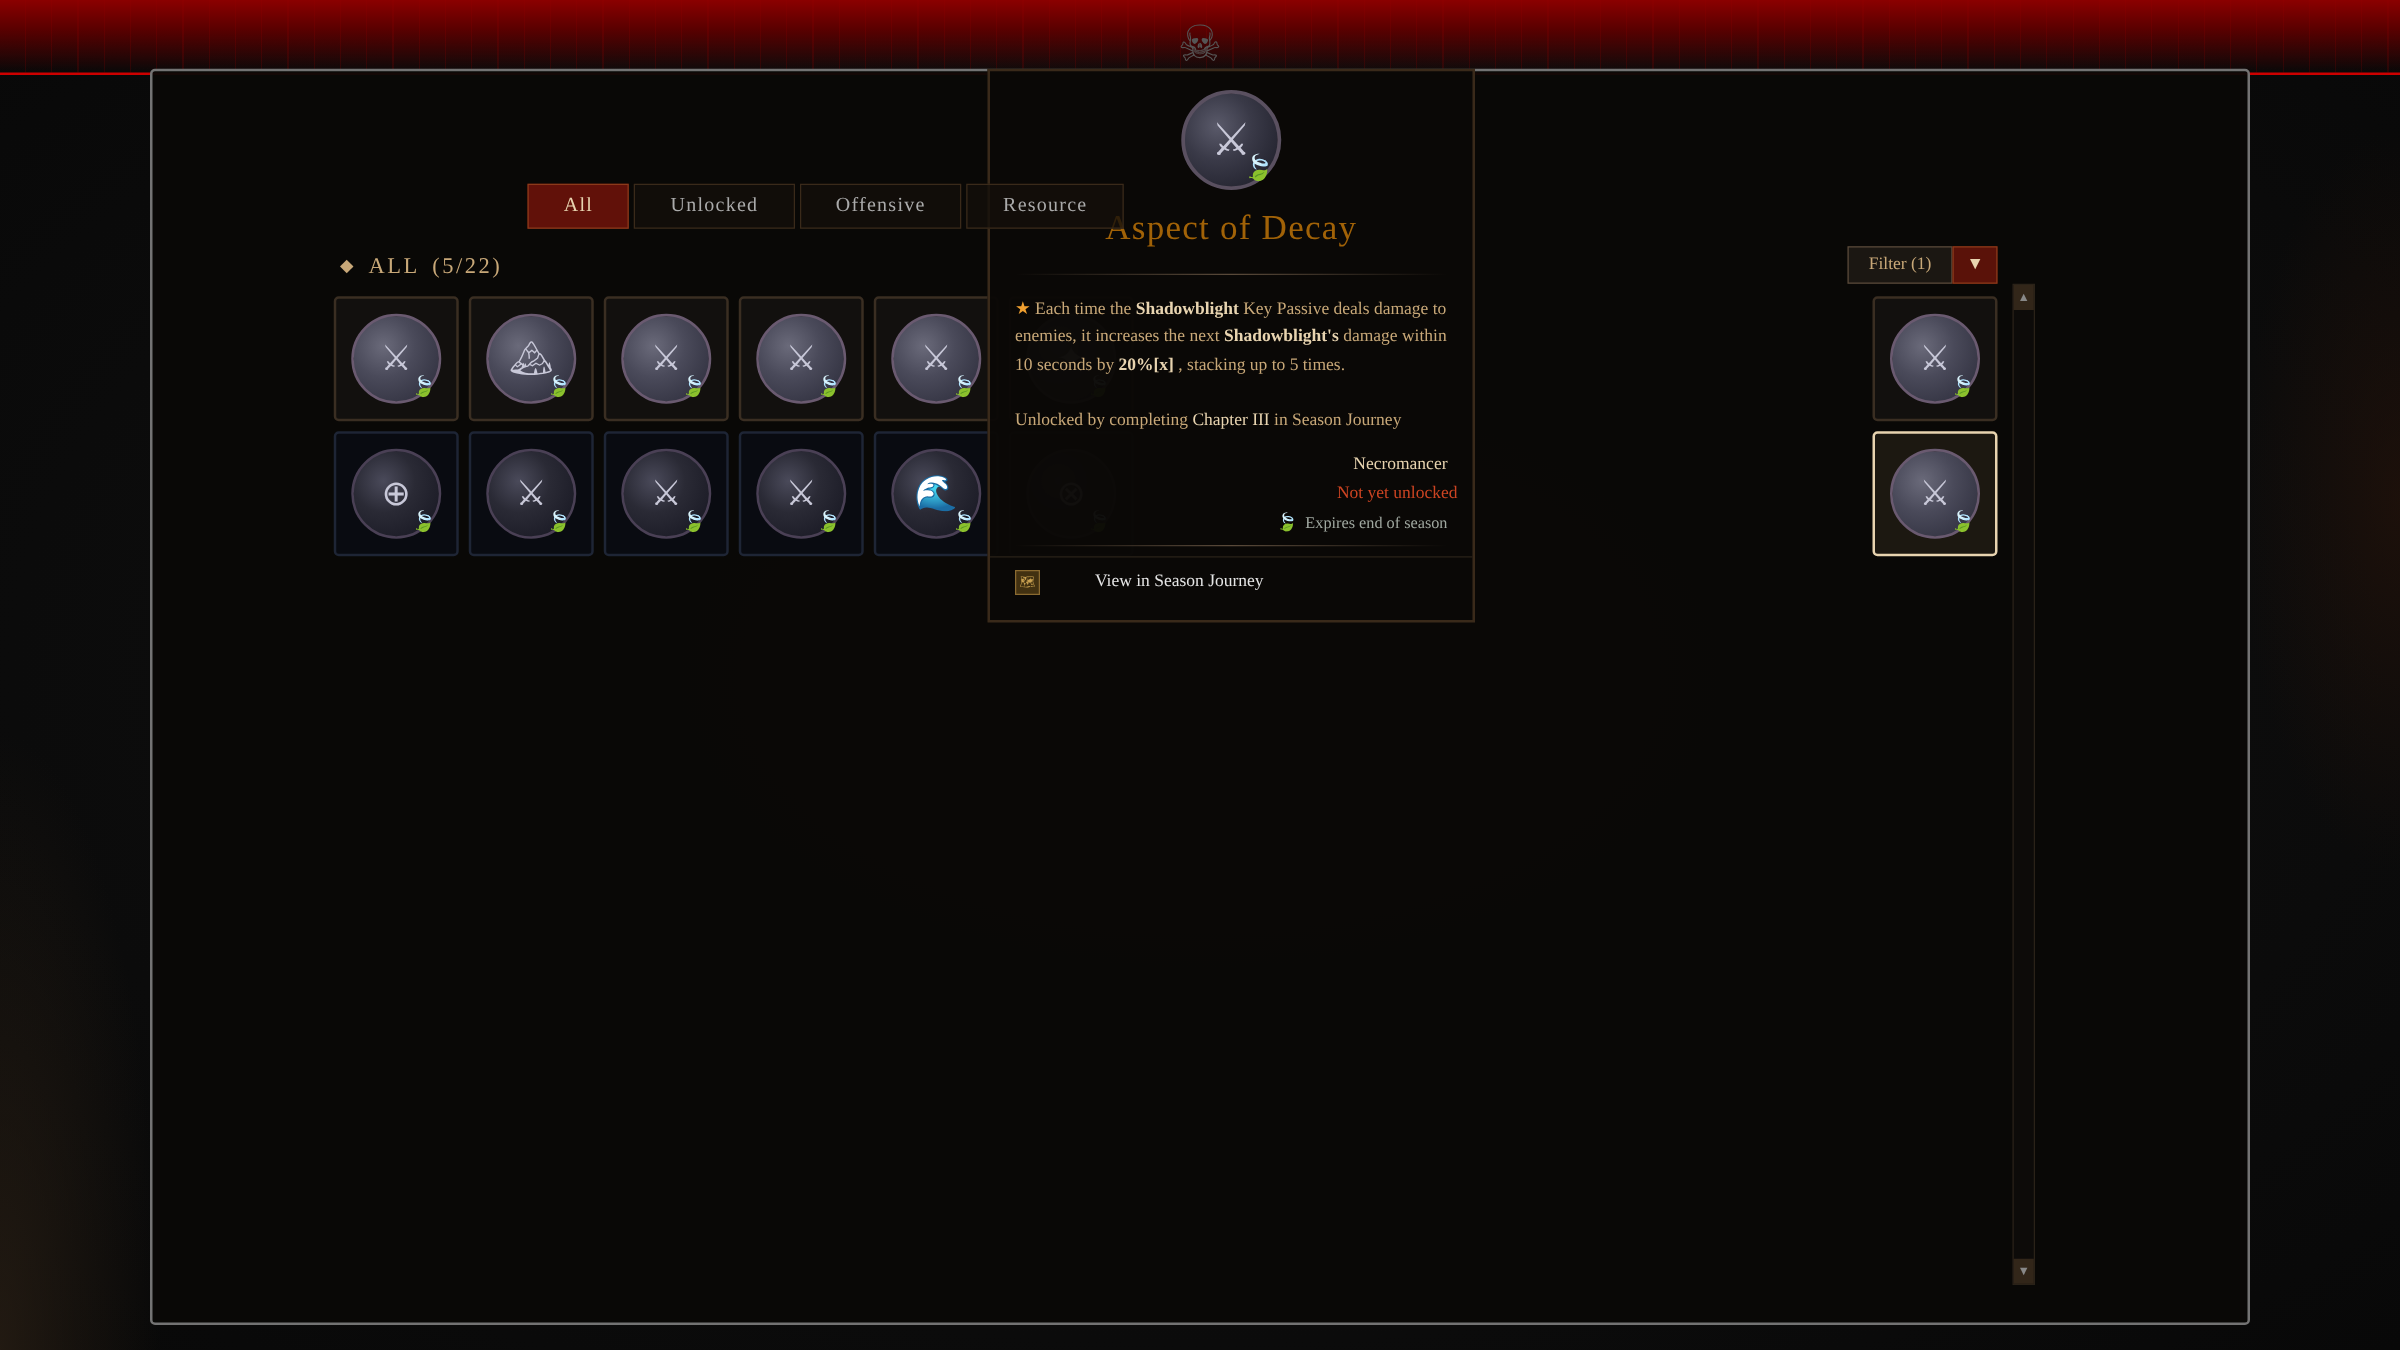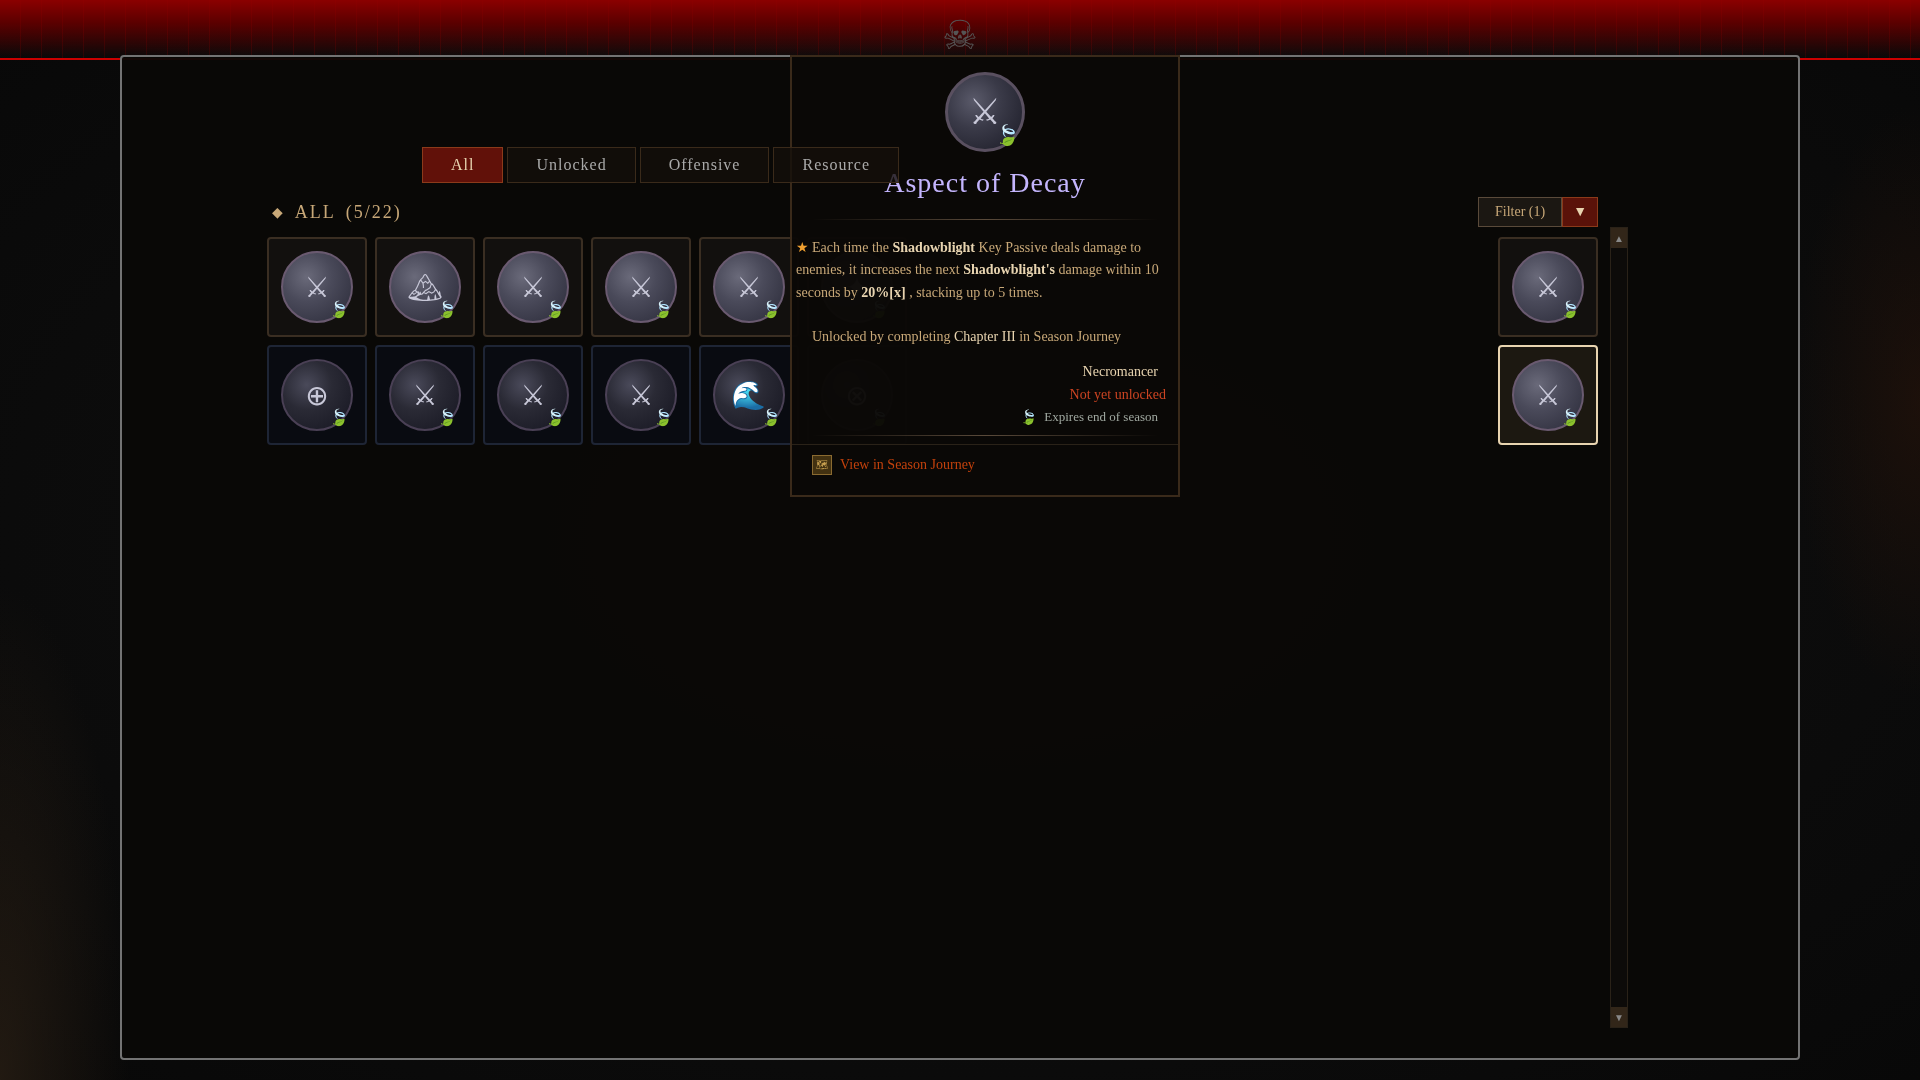--- a/index.html
+++ b/index.html
@@ -289,34 +289,34 @@
     .tooltip-main-icon .leaf {
       position: absolute;
       bottom: 2px;
       right: 2px;
       font-size: 20px;
     }
 
     .tooltip-title {
       text-align: center;
       font-size: 28px;
-      color: #c4b5fd;
+      color: #a16207;
       padding: 5px 20px 15px 20px;
       font-family: 'Georgia', serif;
       letter-spacing: 1px;
     }
 
     .tooltip-divider {
       height: 1px;
       background: linear-gradient(to right, transparent, #5a4a3a, transparent);
       margin: 5px 20px;
     }
 
     .tooltip-body {
-      padding: 12px 4px;
+      padding: 12px 20px;
       font-size: 14px;
       line-height: 1.6;
       color: #c8a878;
     }
 
     .tooltip-body .star {
       color: #f0a030;
     }
 
     .tooltip-body .highlight {
@@ -385,22 +385,23 @@
       background: rgba(80, 60, 20, 0.8);
       border: 1px solid #8a6a30;
       display: flex;
       align-items: center;
       justify-content: center;
       font-size: 10px;
       color: #c8a050;
     }
 
     .view-journey-text {
-      color: #c2410c;
-      font-size: 14px;
+      color: #e5e5e5;
+      font-size: 14px;
+      margin-left: 36px;
     }
 
     
     .env-left {
       position: absolute;
       bottom: 0;
       left: 0;
       width: 130px;
       height: 500px;
       background: radial-gradient(ellipse at left bottom, rgba(40, 30, 20, 0.8) 0%, transparent 70%);

